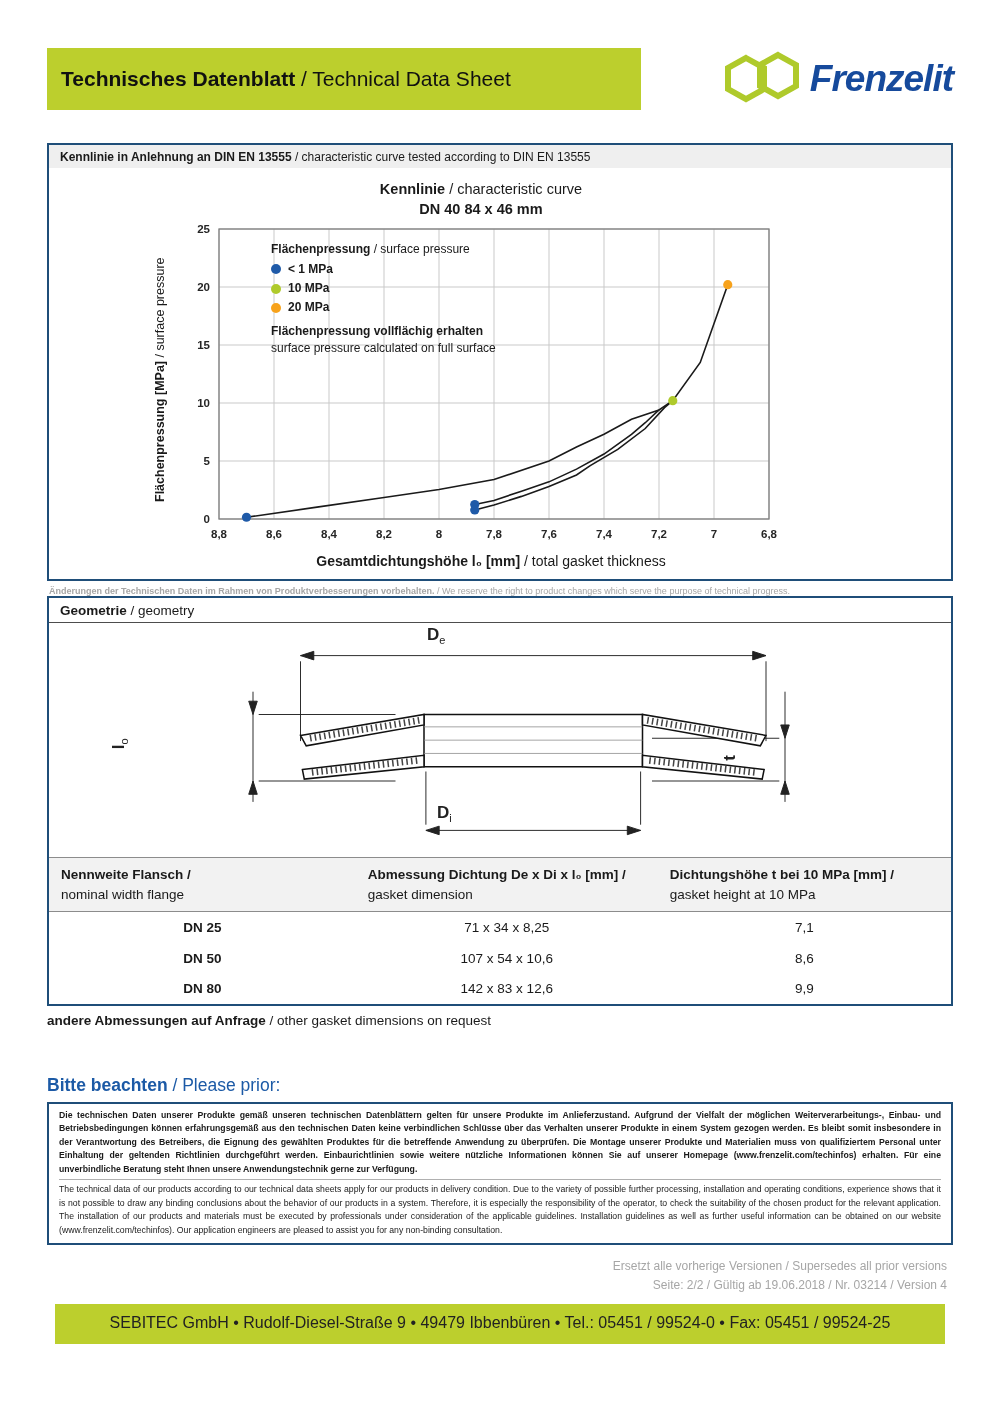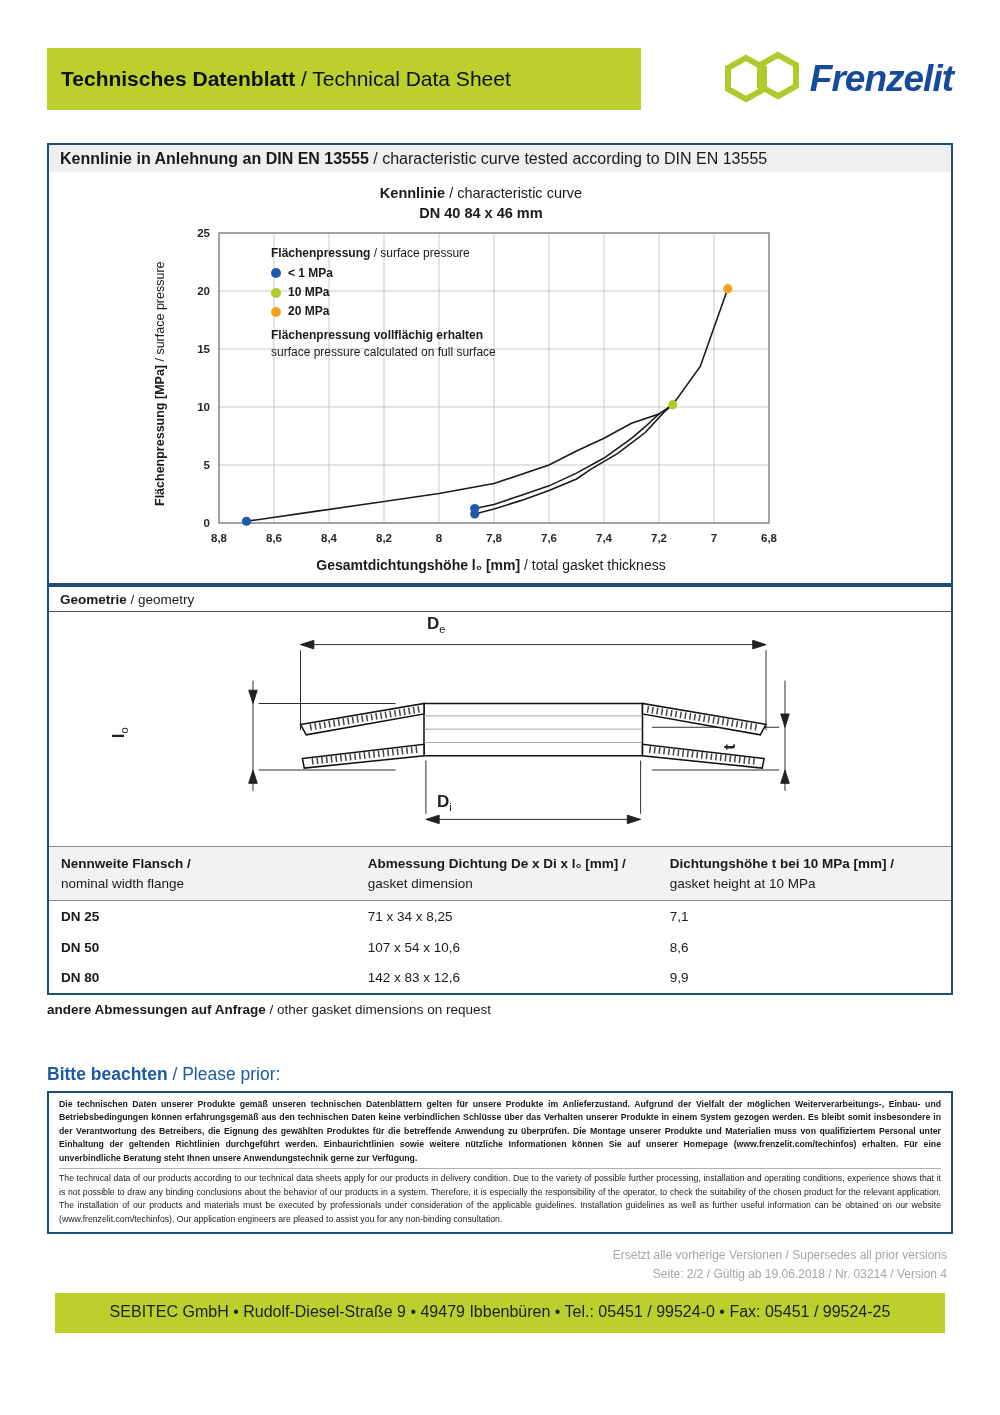--- a/index.html
+++ b/index.html
@@ -16,21 +16,21 @@
   .page{width:1000px;height:1415px;position:relative;}
 
   
   .hdr{display:flex;align-items:center;margin:47px 47px 0 47px;height:64px;}
   .hdr-bar{width:594px;height:62px;background:var(--brand-green);display:flex;align-items:center;padding-left:14px;font-size:21px;color:#111;}
   .hdr-logo{margin-left:auto;display:flex;align-items:center;gap:8px;}
   .logo-word{font-size:37px;font-weight:bold;font-style:italic;color:var(--logo-blue);letter-spacing:-1px;}
 
   
   .bluebox{border:2px solid var(--border-blue);margin:0 47px;background:#fff;}
-  .box-strip{background:#EFEFEF;padding:5px 11px 4px 11px;font-size:16px;}
+  .box-strip{background:#EFEFEF;padding:5px 11px 4px 11px;font-size:12px;}
 
   
   .chart-col{padding:8px 0 10px 104px;}
   .chart-title{width:610px;text-align:center;padding-left:46px;font-size:14.5px;line-height:1.35;margin-top:4px;}
   .plot-wrap{position:relative;display:flex;align-items:stretch;}
   .ylab{writing-mode:vertical-rl;transform:rotate(180deg);text-align:center;font-size:12.5px;width:20px;height:310px;margin-top:6px;}
   .legend{position:absolute;left:118px;top:22px;font-size:12px;line-height:1.45;}
   .leg-item{display:flex;align-items:center;gap:7px;font-weight:bold;margin-top:2px;}
   .leg-dot{width:10px;height:10px;border-radius:50%;display:inline-block;}
   .leg-note{margin-top:6px;}
@@ -43,21 +43,21 @@
   .sec-head{margin:27px 47px 6px 47px;color:var(--heading-blue);font-size:17.5px;}
   .sec-head .small{font-size:12px;}
 
   
   .geo-head{padding:5px 11px 4px 11px;font-size:13.5px;border-bottom:1px solid #4d4d4d;}
   .geo-draw{position:relative;display:flex;justify-content:center;padding:6px 0 0 0;}
 
   table{width:100%;border-collapse:collapse;table-layout:fixed;}
   thead tr{background:#F2F2F2;}
   th{text-align:left;font-size:13.5px;padding:7px 12px;border-top:1px solid #8c8c8c;border-bottom:1px solid #8c8c8c;font-weight:normal;vertical-align:top;line-height:1.45;}
-  td{font-size:13.5px;padding:7px 12px 6px 12px;line-height:1.3;}
+  td{font-size:13.5px;padding:7px 12px 6px 12px;line-height:1.3;text-align:center;}
   col.c1{width:34%;}col.c2{width:33.5%;}col.c3{width:32.5%;}
 
   .foot-note{margin:7px 47px 0 47px;font-size:13.5px;}
 
   
   .legal{margin-top:3px;padding:5px 10px 6px 10px;font-size:8.7px;line-height:1.55;text-align:justify;}
   .legal .en{display:block;border-top:1px solid #b0b0b0;margin-top:3px;padding-top:3px;font-weight:normal;}
 
   .version{margin:12px 53px 0 0;text-align:right;color:var(--note-gray);font-size:12px;line-height:1.55;}
 
@@ -165,20 +165,23 @@
             <span>surface pressure calculated on full surface</span>
           </div>
         </div>
       </div>
       <div class="xlab">
         <span class="b">Gesamtdichtungshöhe l₀ [mm]</span><span> / total gasket thickness</span>
       </div>
     </div>
   </div>
 
+  <div class="small-note">
+    <span class="b">Änderungen der Technischen Daten im Rahmen von Produktverbesserungen vorbehalten.</span><span> / We reserve the right to product changes which serve the purpose of technical progress.</span>
+  </div>
 
 
   <div class="bluebox">
     <div class="geo-head">
       <span class="b">Geometrie</span><span> / geometry</span>
     </div>
     <div class="geo-draw">
       <svg width="720" height="228" viewBox="0 0 720 240">
         <g stroke="#222" fill="none" stroke-width="1">
 

